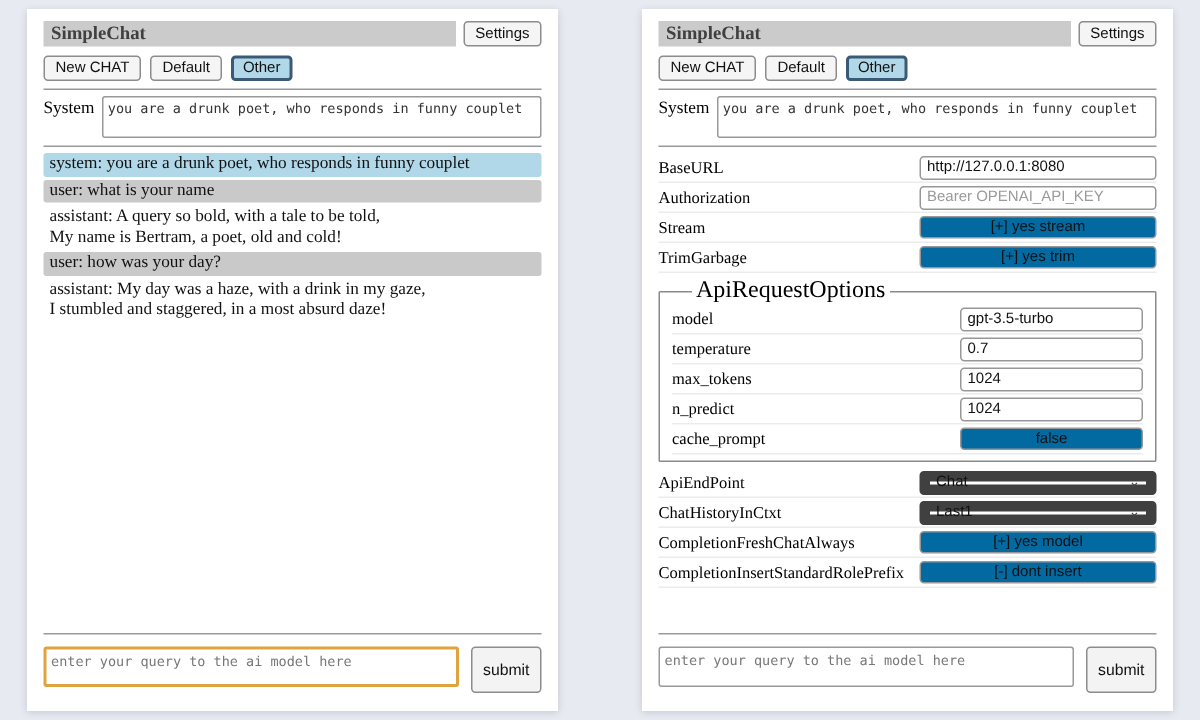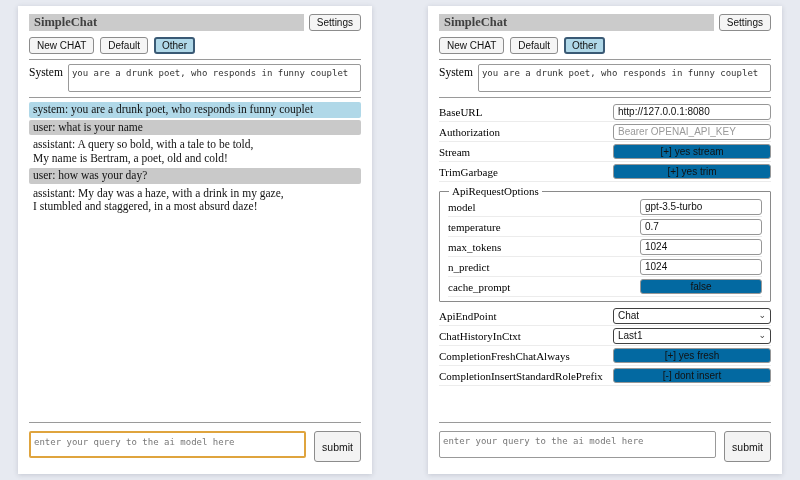--- a/index.html
+++ b/index.html
@@ -86,31 +86,31 @@
     border: 1px solid #979797; border-radius: 3px;
     padding: 1px 4px; color: #111; background: #fff; outline: none;
   }
   input.ctl::placeholder { color: #9a9a9a; }
   button.ctl {
     height: 15px; font-size: 10px; line-height: 12px; padding: 0;
     background: #0369a1; border: 1px solid #979797; border-radius: 3px; color: #111;
   }
   .sel {
     height: 16px; background: #fff;
-    border: 1px solid #404040; border-radius: 3px;
+    border: 7px solid #404040; border-radius: 3px;
     display: flex; align-items: center; justify-content: space-between;
     font-family: "Liberation Sans", sans-serif; font-size: 10px;
     padding: 0 4px; color: #111; cursor: pointer;
   }
   .chev { font-size: 9px; color: #444; line-height: 1; }
   fieldset.aro {
     border: 1px solid #8a8a8a; border-radius: 1px;
     margin: 3px 0 4px; padding: 0 8px 4px;
   }
-  fieldset.aro legend { font-size: 11px; padding: 0 3px; margin-left: 1px; }
+  fieldset.aro legend { font-size: 16px; padding: 0 3px; margin-left: 13px; }
   fieldset.aro .ctl { width: 122px; }
 </style>
 </head>
 <body>
 
 <div class="panel left">
   <div class="header">
     <div class="titlebar">SimpleChat</div>
     <button class="btn">Settings</button>
   </div>
@@ -225,21 +225,21 @@
     </div>
     <div class="srow">
       <span class="slabel">ChatHistoryInCtxt</span>
       <div class="sel ctl">
         <span>Last1</span>
         <span class="chev">⌄</span>
       </div>
     </div>
     <div class="srow">
       <span class="slabel">CompletionFreshChatAlways</span>
-      <button class="ctl">[+] yes fresh</button>
+      <button class="ctl">[+] yes model</button>
     </div>
     <div class="srow">
       <span class="slabel">CompletionInsertStandardRolePrefix</span>
       <button class="ctl">[-] dont insert</button>
     </div>
   </div>
 
   <div class="querywrap">
     <hr class="div">
     <div class="queryrow">

